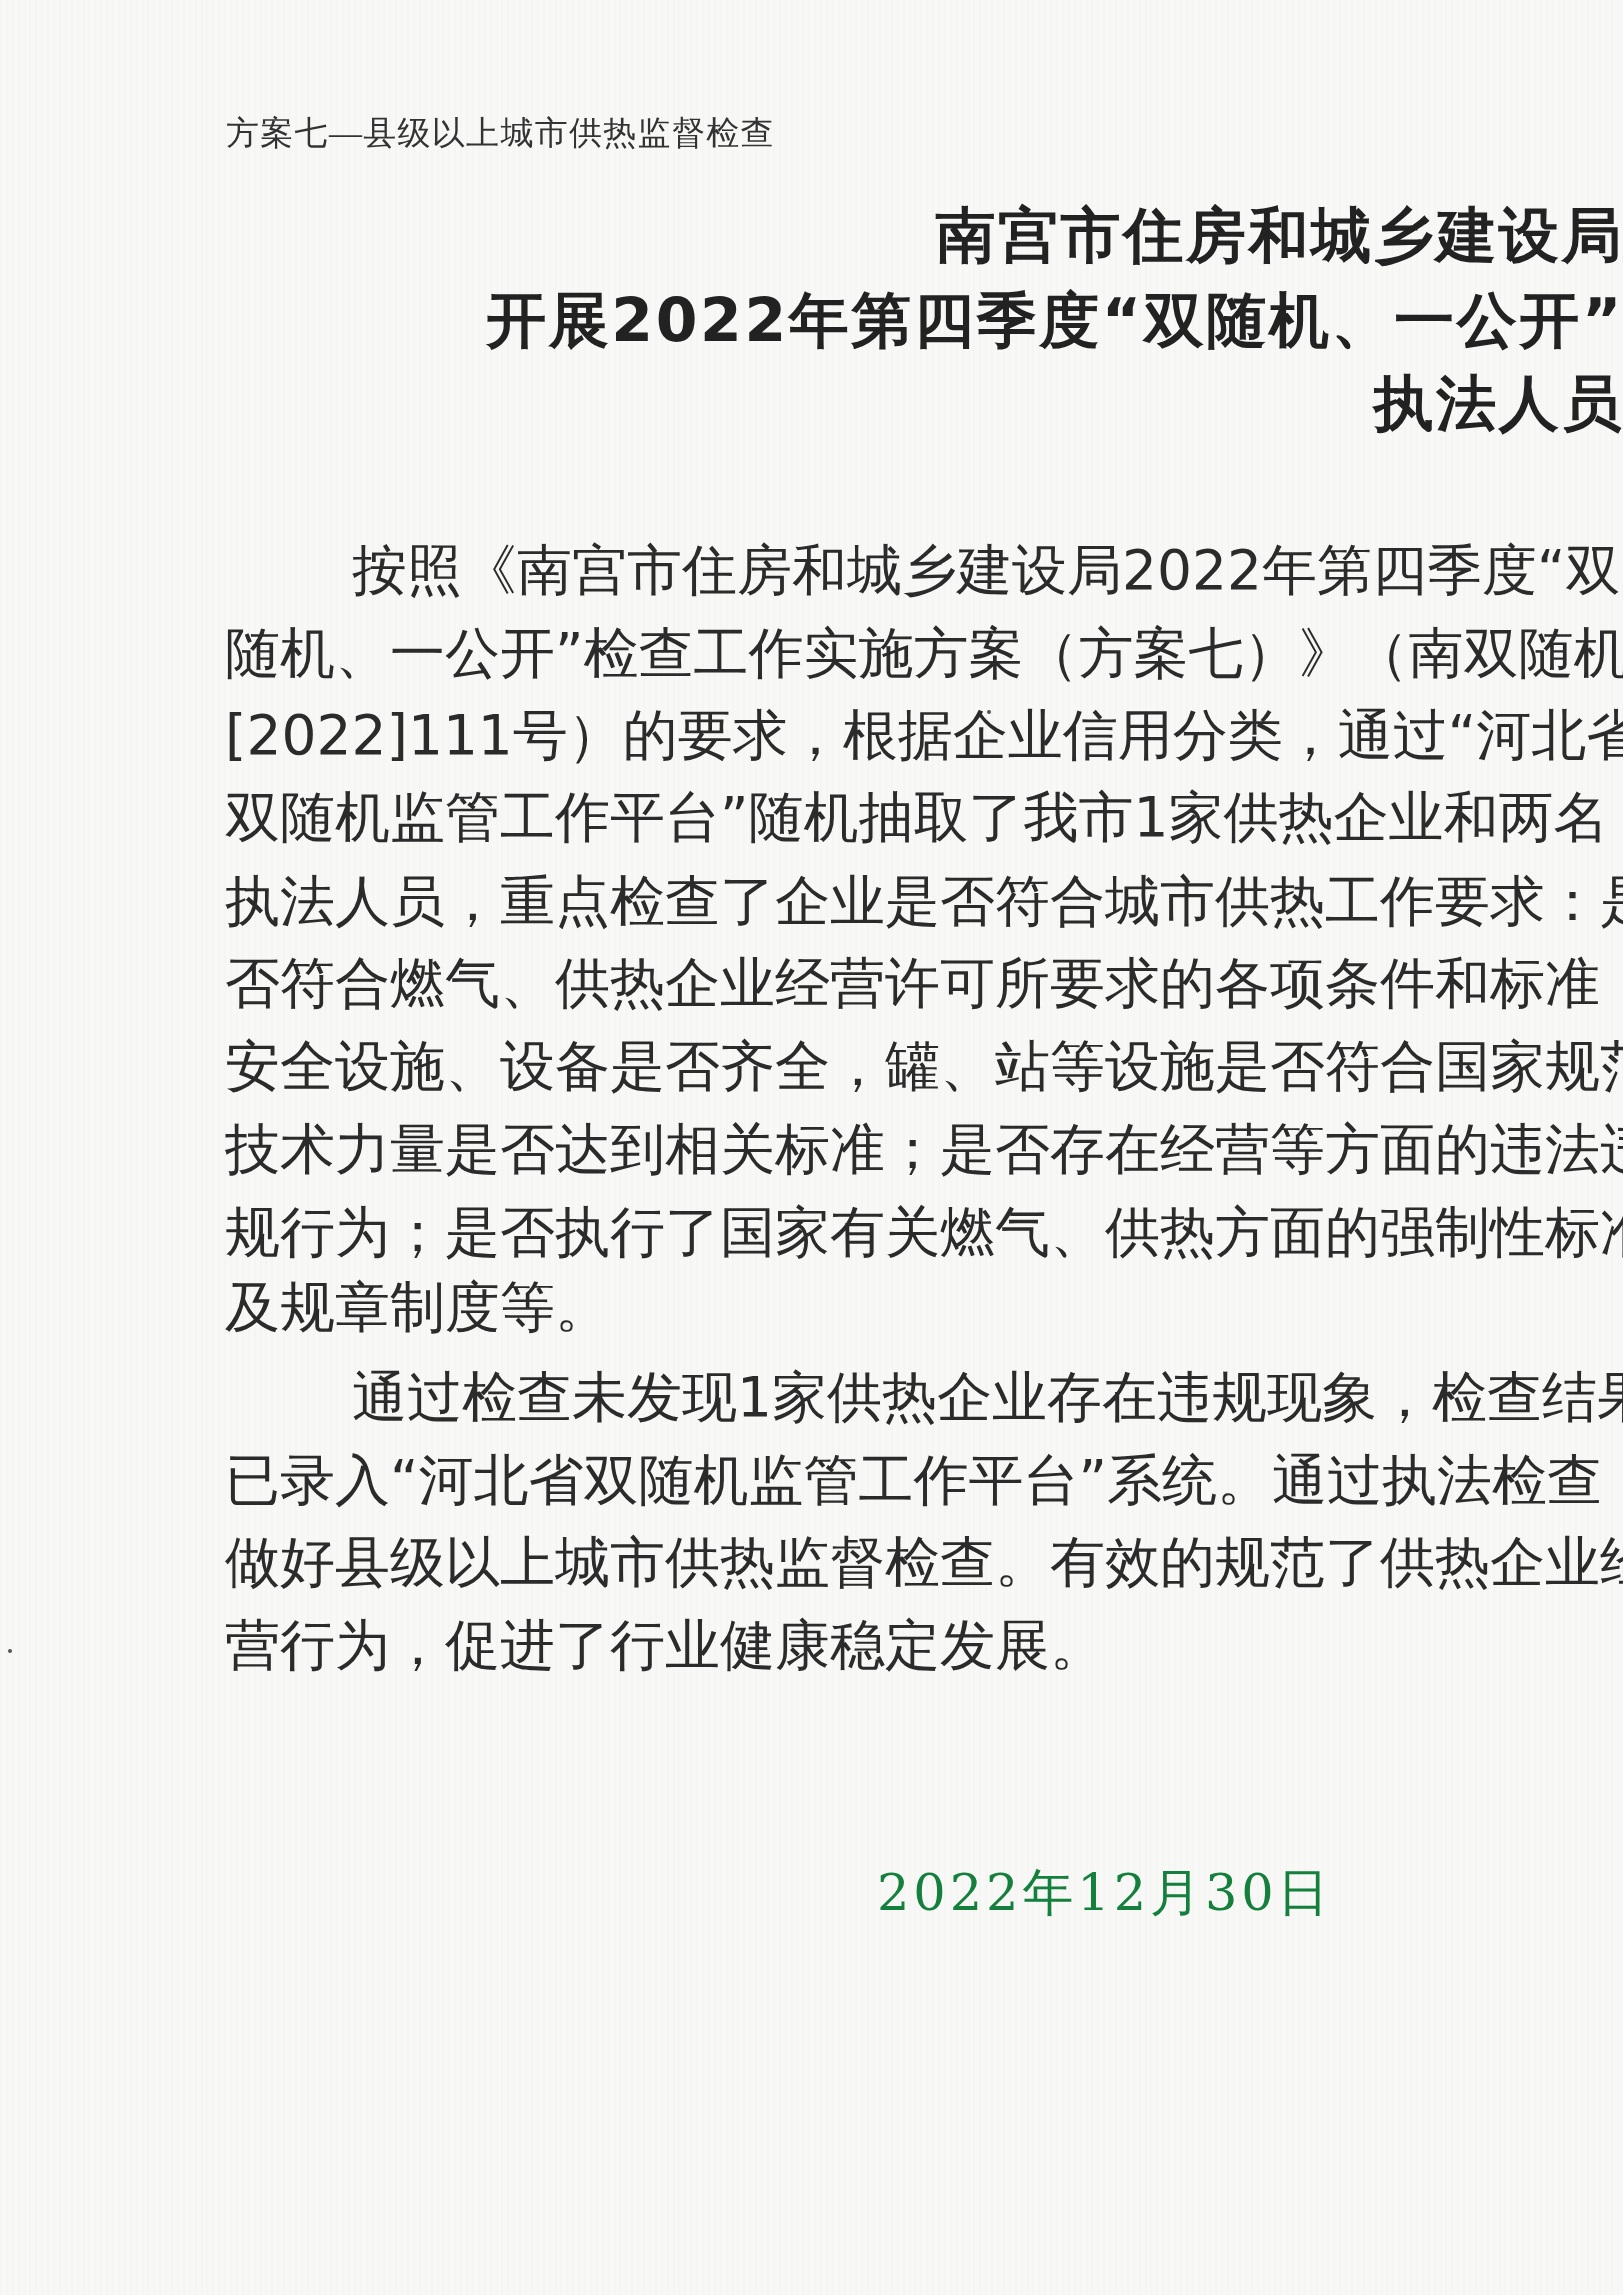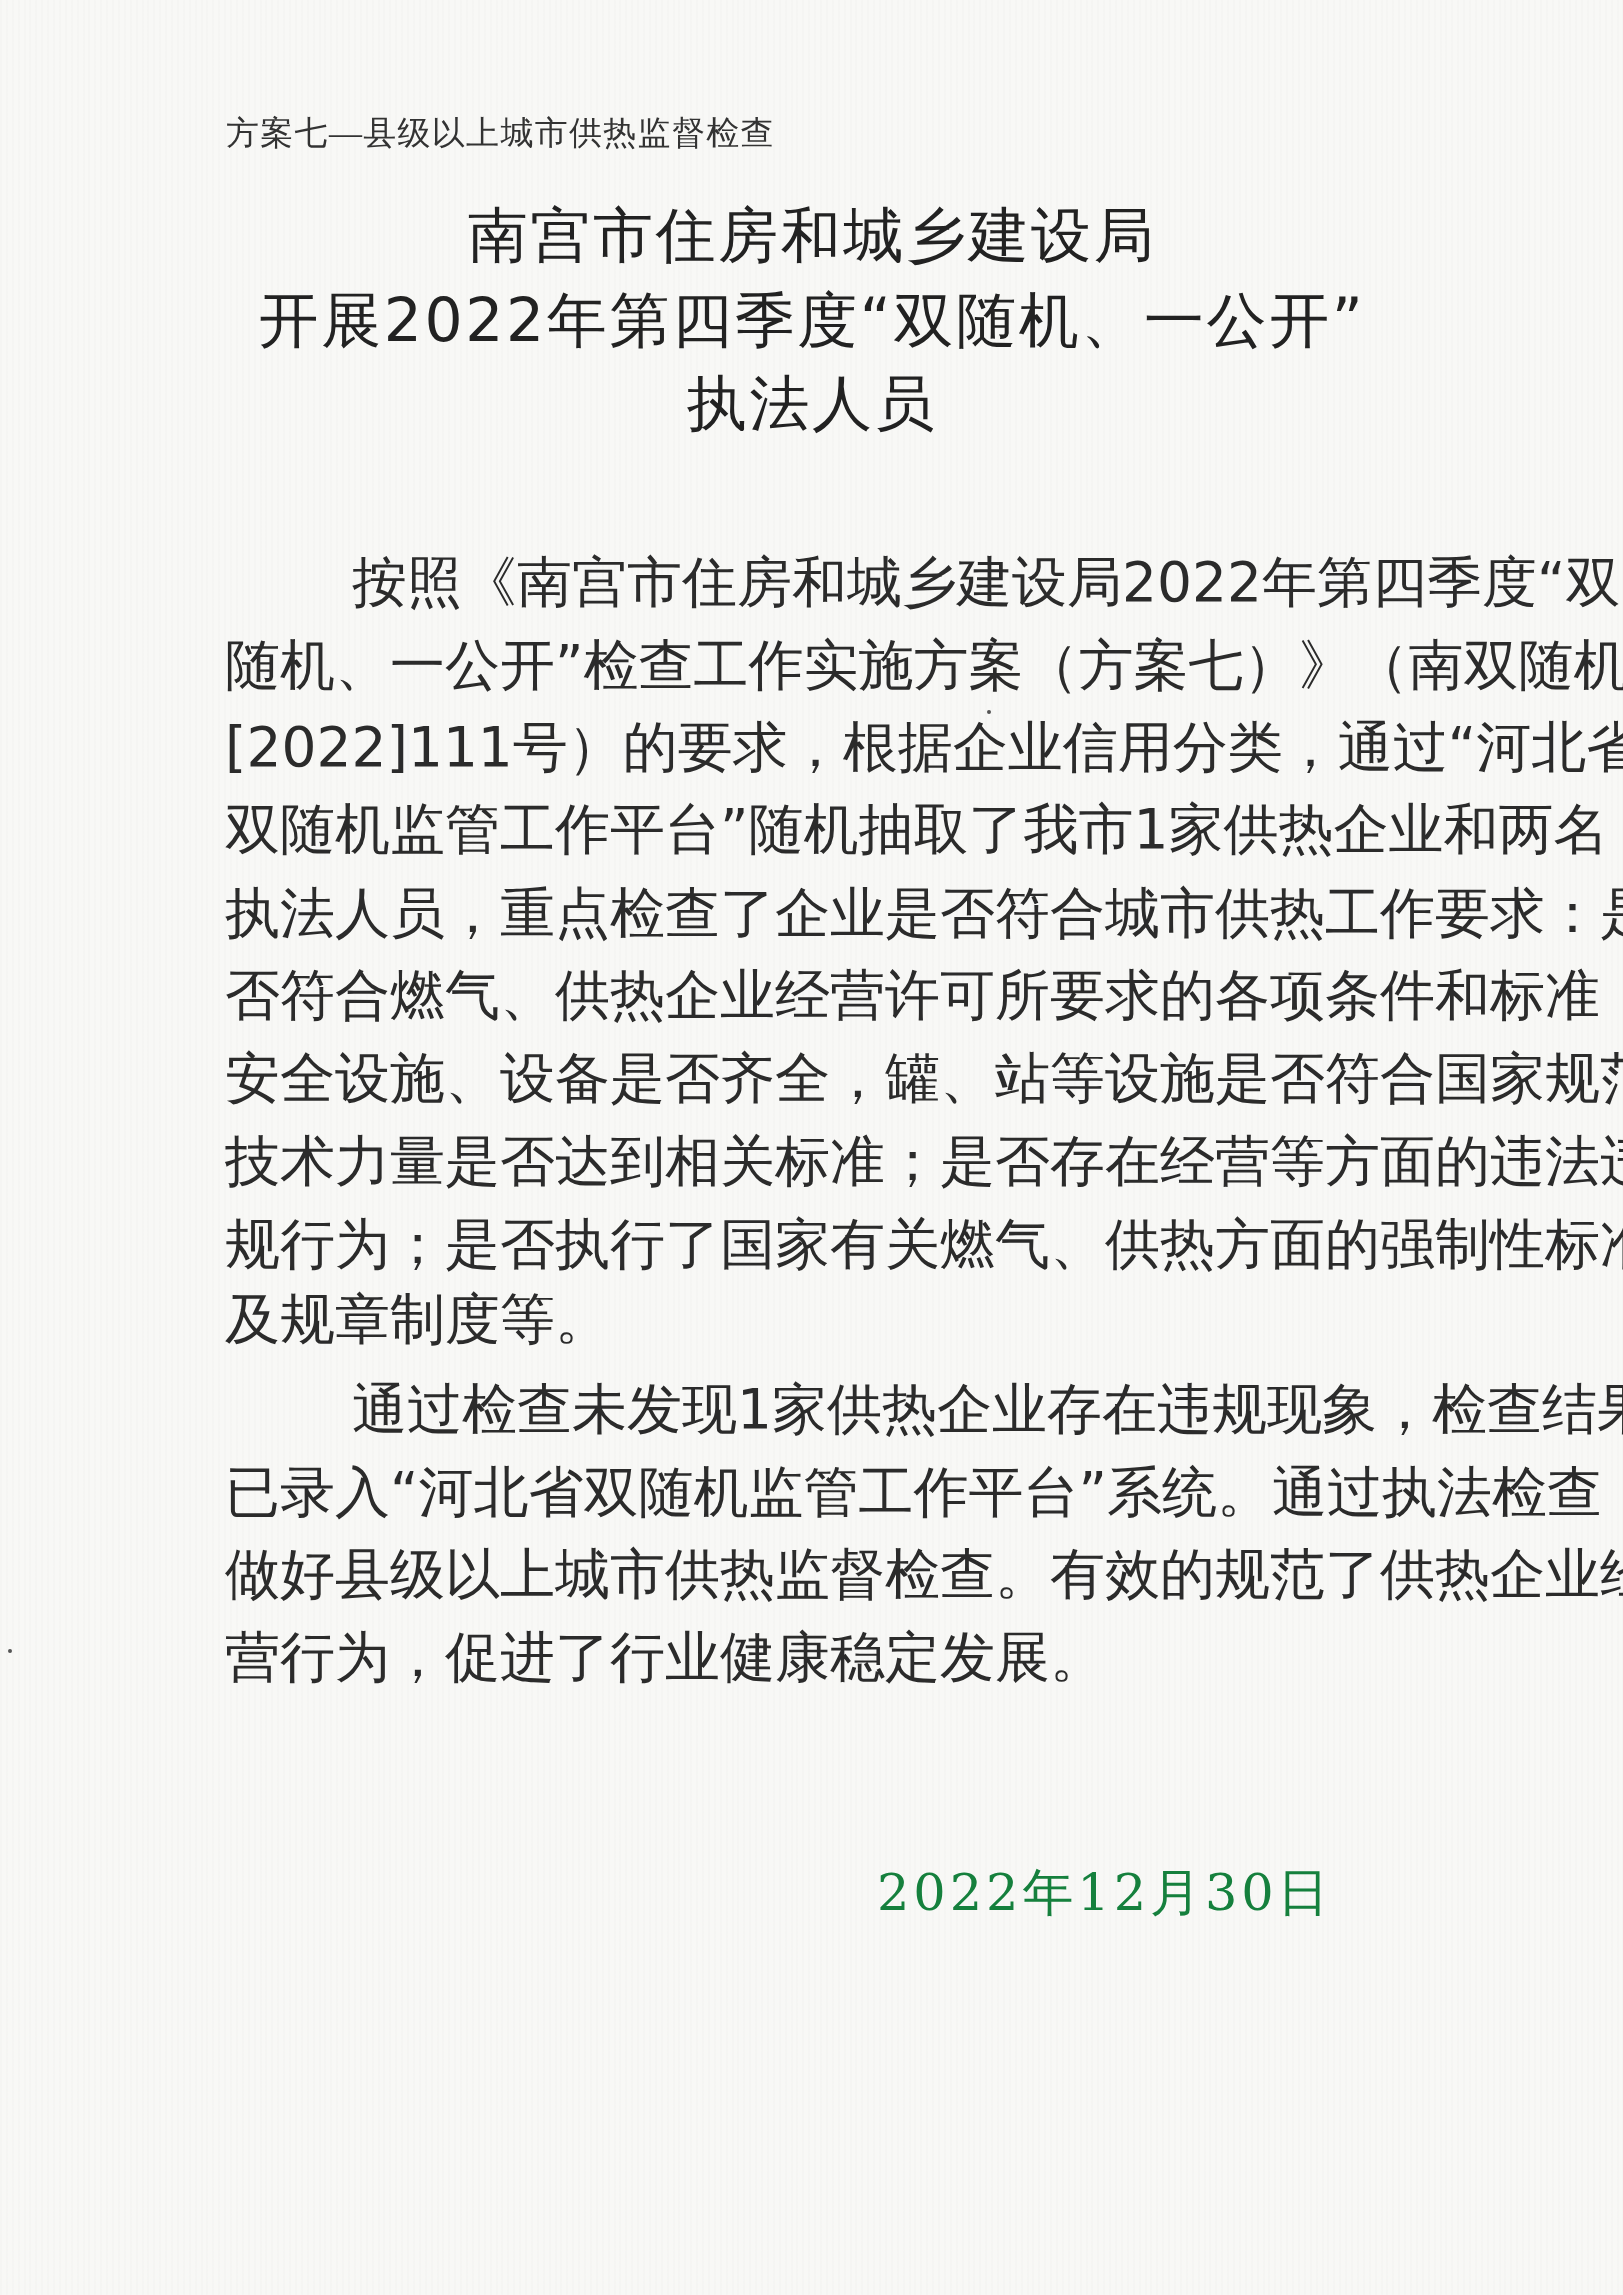--- a/index.html
+++ b/index.html
@@ -17,29 +17,29 @@
       repeating-linear-gradient(90deg, rgba(0,0,0,0.012) 0 2px, rgba(0,0,0,0) 2px 5.9px),
       #f8f8f6;
   }
   .header-note {
     position: absolute; left: 226px; top: 111px;
     font-size: 33px; letter-spacing: 1.3px; color: #333;
     white-space: nowrap;
     font-family: Liberation Serif, serif;
   }
   .title {
-    position: absolute; left: 0; width: 1624px; text-align: center;
-    font-size: 60px; font-weight: normal; color: #222;
+    position: absolute; left: 0; width: 1624px; text-align: right;
+    font-size: 60px; font-weight: bold; color: #222;
     white-space: nowrap; letter-spacing: 2.6px;
   }
   .body-line {
     position: absolute; left: 225px; width: 1140px;
     font-size: 55px; line-height: 65px; height: 65px;
     white-space: nowrap; color: #2b2b2b;
-    text-align: justify; text-align-last: justify; margin-top: 12px;
+    text-align: justify; text-align-last: justify;
   }
   .body-line.last { text-align-last: left; }
   .body-line.indent { left: 352px; width: 1013px; }
   .date-line {
     position: absolute; left: 877px; top: 1859px;
     font-family: "DejaVu Serif", "Liberation Serif", serif;
     font-size: 51px; color: #15803d; white-space: nowrap; letter-spacing: 3.9px;
   }
   .speck { position: absolute; width: 3.9px; height: 3.9px; border-radius: 50%; background: #555; }
 </style>

